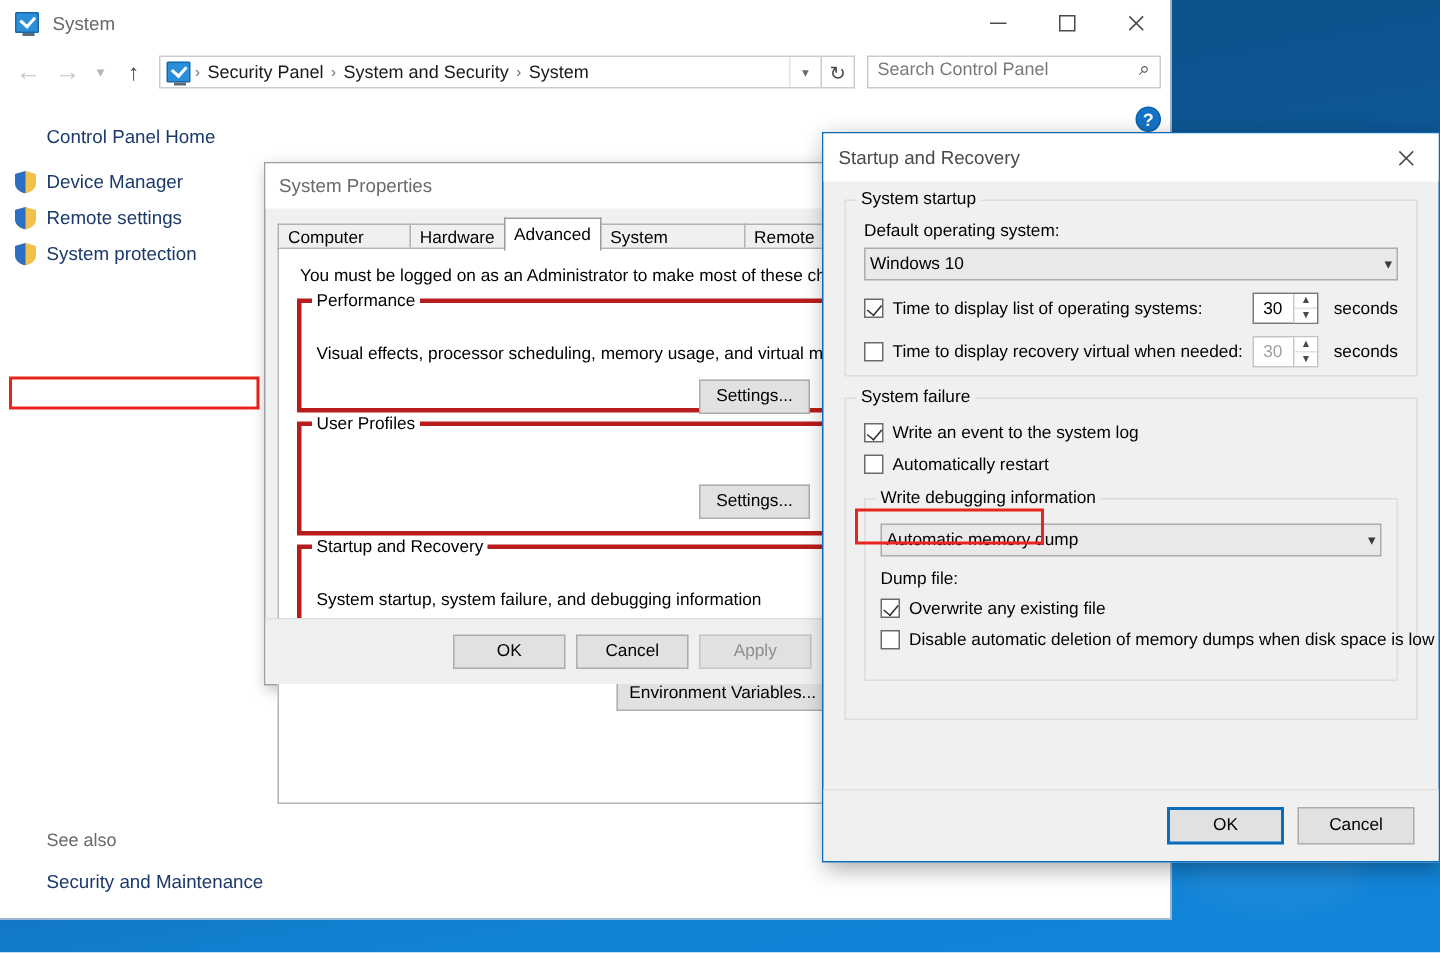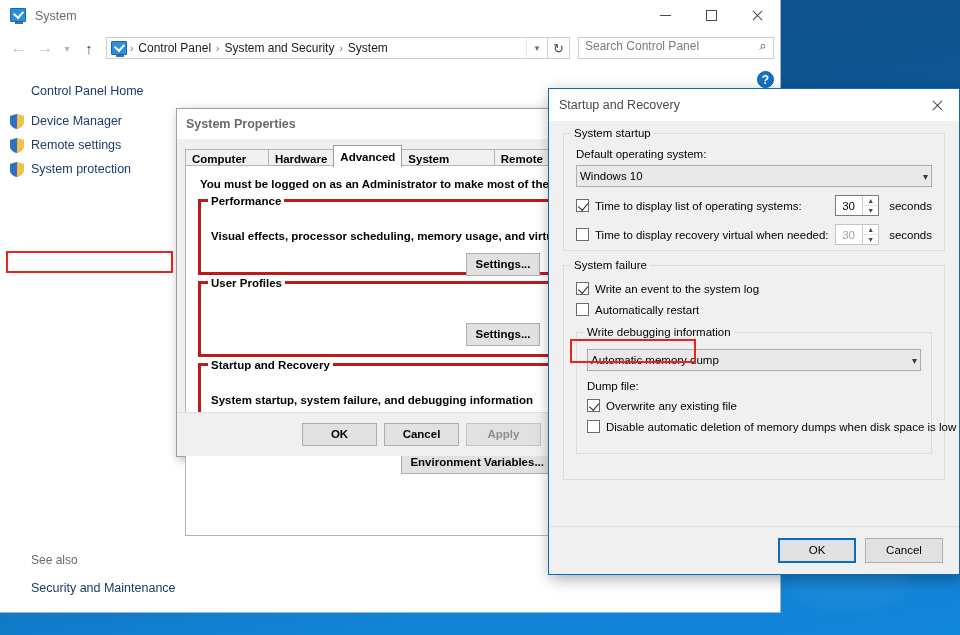--- a/index.html
+++ b/index.html
@@ -278,21 +278,20 @@
   #sysprops {
     position: absolute;
     left: 176px;
     top: 108px;
     width: 374px;
     height: 349px;
     background: #f0f0f0;
     border: 1px solid #a0a0a0;
     box-sizing: border-box;
     box-shadow: 2px 3px 10px rgba(0,0,0,0.28);
-    font-weight: bold;
   }
   #sysprops-title {
     height: 30px;
     background: #ffffff;
     display: flex;
     align-items: center;
     padding-left: 9px;
     font-size: 12.5px;
     color: #6a6a6a;
   }
@@ -606,21 +605,21 @@
       <div class="nav-arrow chev">▾</div>
       <div class="nav-arrow up">↑</div>
 
       <div id="breadcrumb">
         <div class="bc-icon">
           <div class="monitor-icon">
               <div class="monitor-check"></div>
             </div>
         </div>
         <span class="bc-sep">›</span>
-        <span class="bc-seg">Control Panel</span>
+        <span class="bc-seg">Security Panel</span>
         <span class="bc-sep">›</span>
         <span class="bc-seg">System and Security</span>
         <span class="bc-sep">›</span>
         <span class="bc-seg">System</span>
         <div class="bc-right">
           <div class="bc-drop">▾</div>
         </div>
       </div>
       <div id="refresh-btn">↻</div>
 

